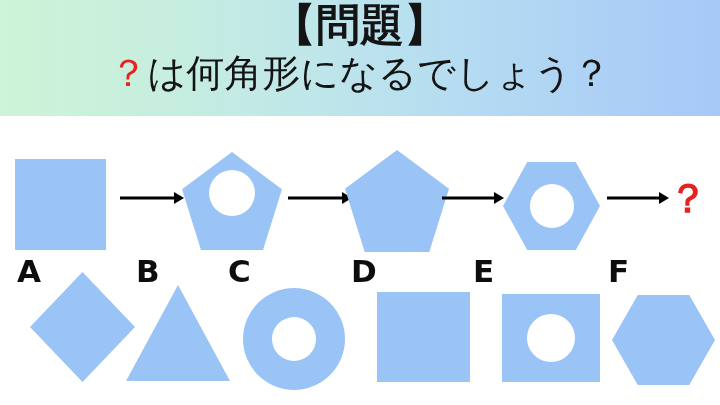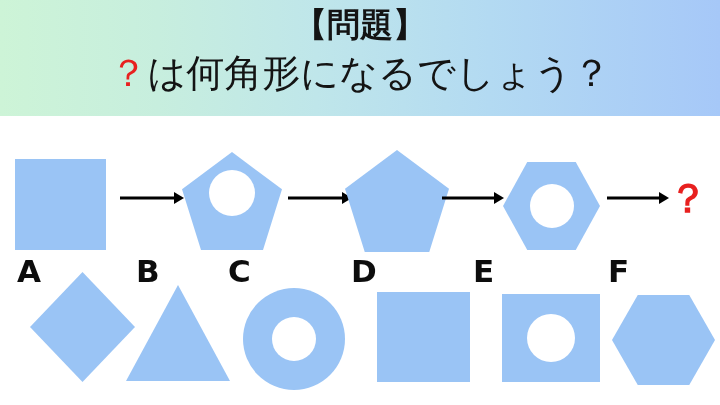--- a/index.html
+++ b/index.html
@@ -30,21 +30,21 @@
     height: 116px;
     background: linear-gradient(90deg, #cdf4d7 0%, #c7eede 22%, #bfe6ea 44%, #b3daf2 68%, #a6c8f8 100%);
     overflow: hidden;
   }
   #title-line-1 {
     position: absolute;
     left: 0;
     top: 5px;
     width: 720px;
     text-align: center;
-    font-size: 33px;
+    font-size: 44px;
     font-weight: bold;
     line-height: 40px;
     color: #141414;
     letter-spacing: 0px;
     white-space: nowrap;
   }
   #title-line-2 {
     position: absolute;
     left: 0;
     top: 48px;

